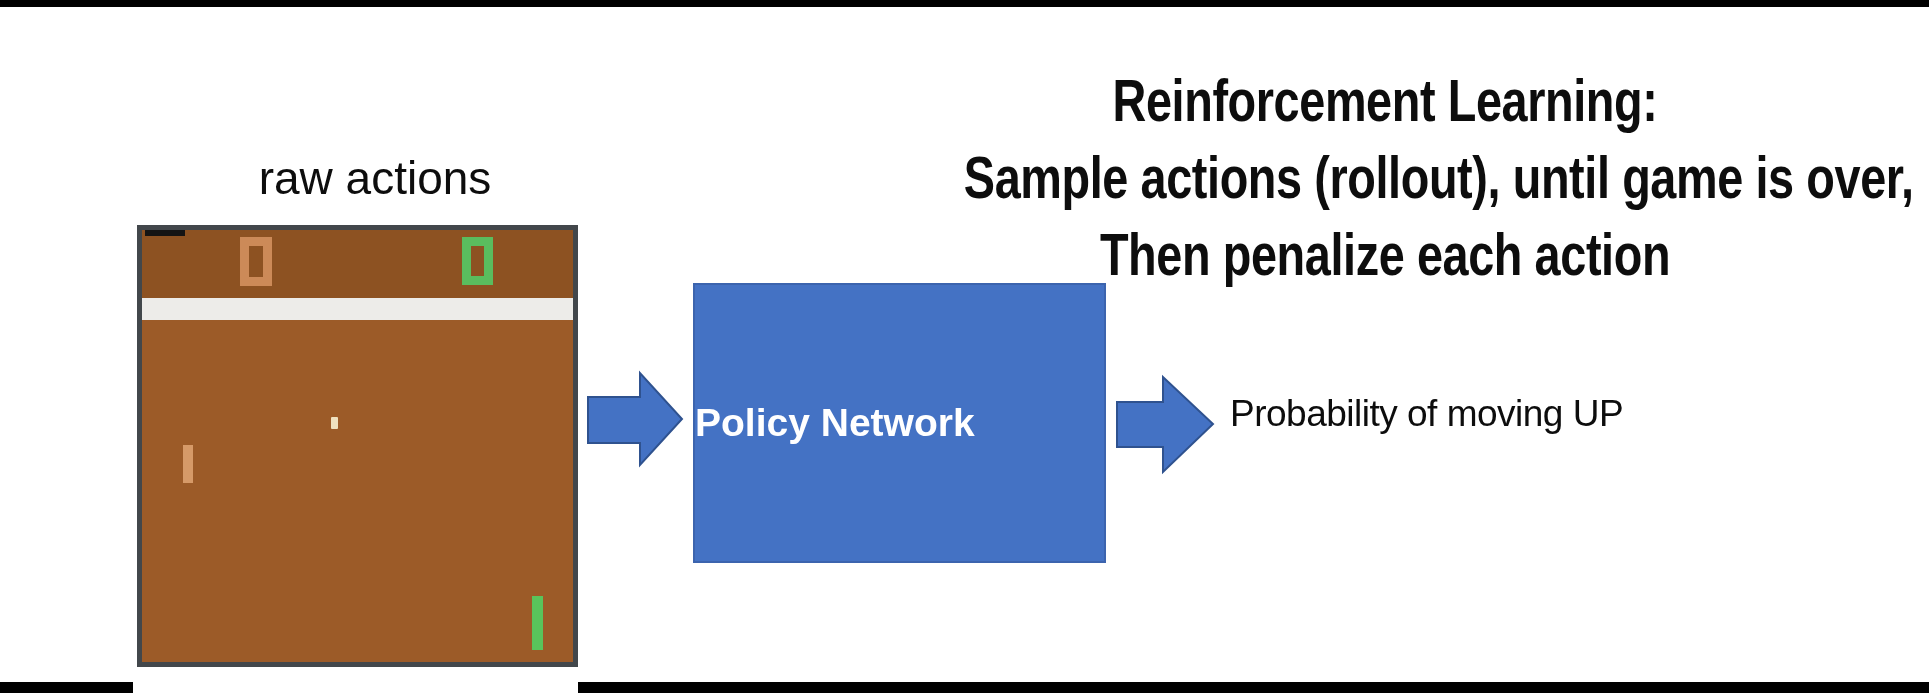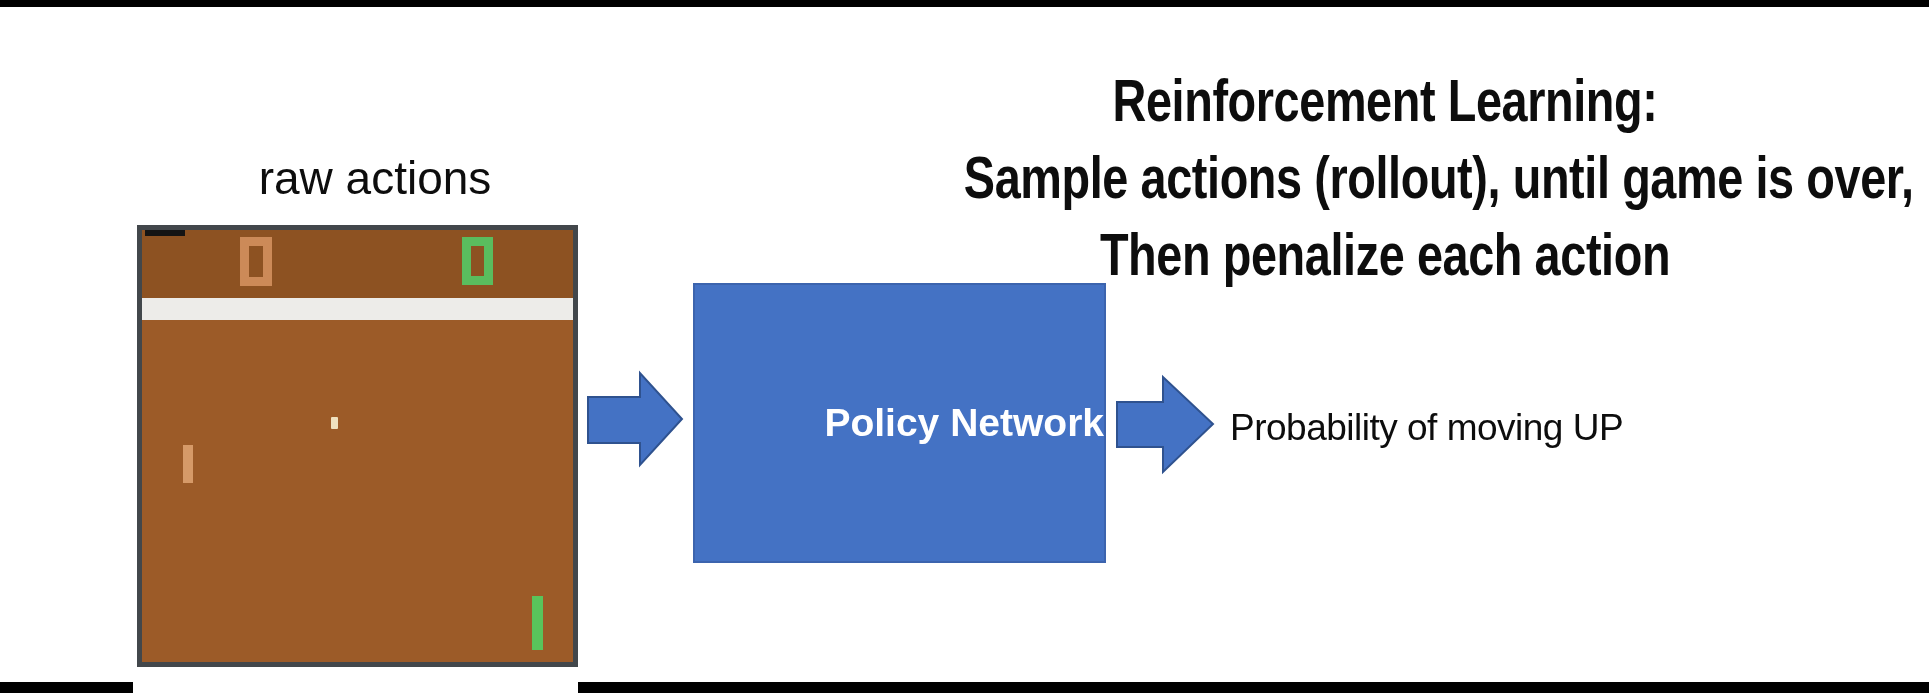--- a/index.html
+++ b/index.html
@@ -53,29 +53,29 @@
   .game .ball{left:189px;top:187px;width:7px;height:12px;background:#efe1bf;border-radius:1px;}
 
   
   .arrow-in{left:585px;top:370px;width:100px;height:98px;}
   .arrow-out{left:1114px;top:374px;width:102px;height:101px;}
 
   
   .policy-box{
     left:693px;top:283px;width:413px;height:280px;box-sizing:border-box;
     background:#4472c4;border:2px solid #3c64ae;
-    display:flex;align-items:center;justify-content:flex-end;
+    display:flex;align-items:center;justify-content:flex-start;
   }
   .policy-box span{
     color:#ffffff;font-size:39px;font-weight:600;letter-spacing:0;
   }
 
   
   .output-label{
-    left:1230px;top:406px;color:#0d0d0d;
+    left:1230px;top:392px;color:#0d0d0d;
     font-size:37px;line-height:44px;white-space:nowrap;letter-spacing:-0.5px;
   }
 </style>
 </head>
 <body>
 
 <div class="abs bar-top"></div>
 <div class="abs bar-bottom-left"></div>
 <div class="abs bar-bottom-right"></div>
 

